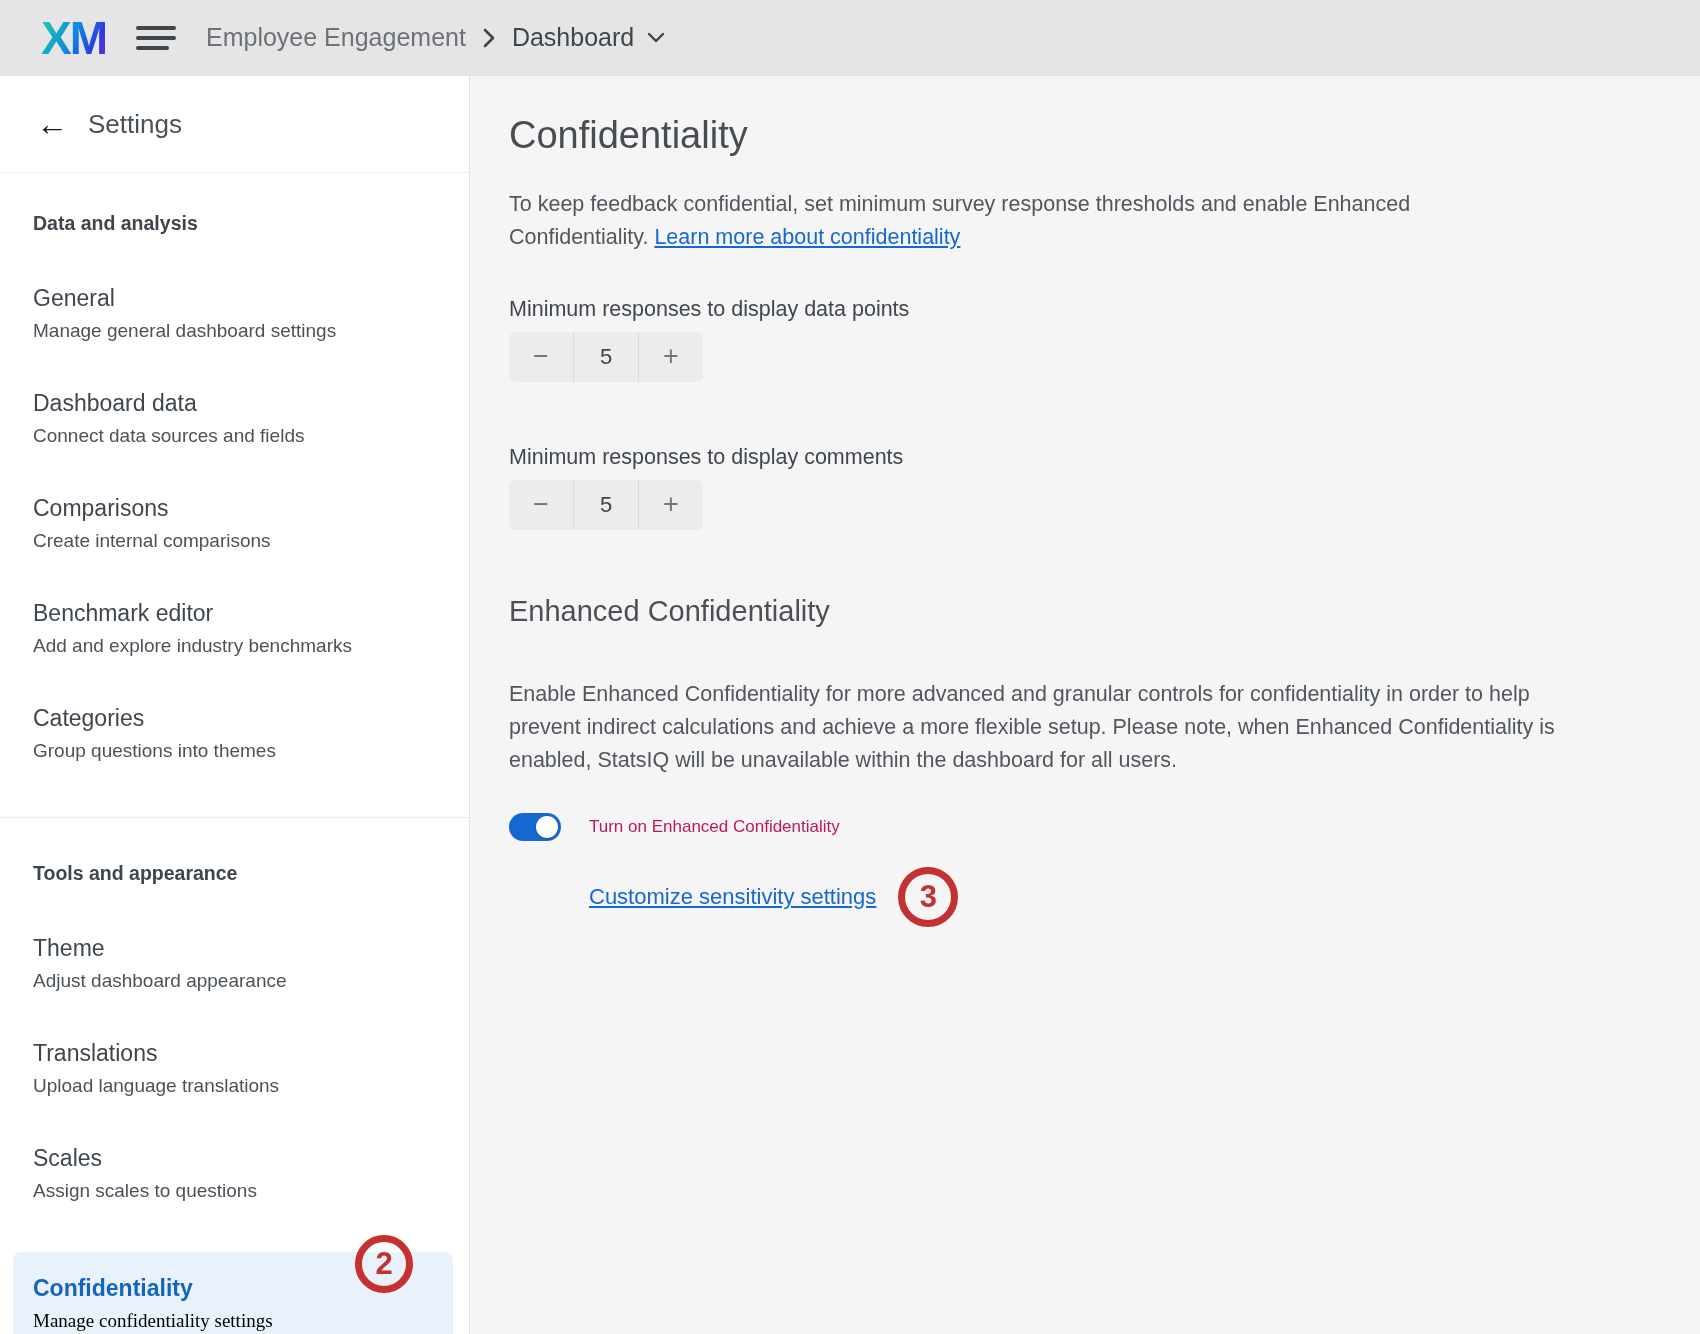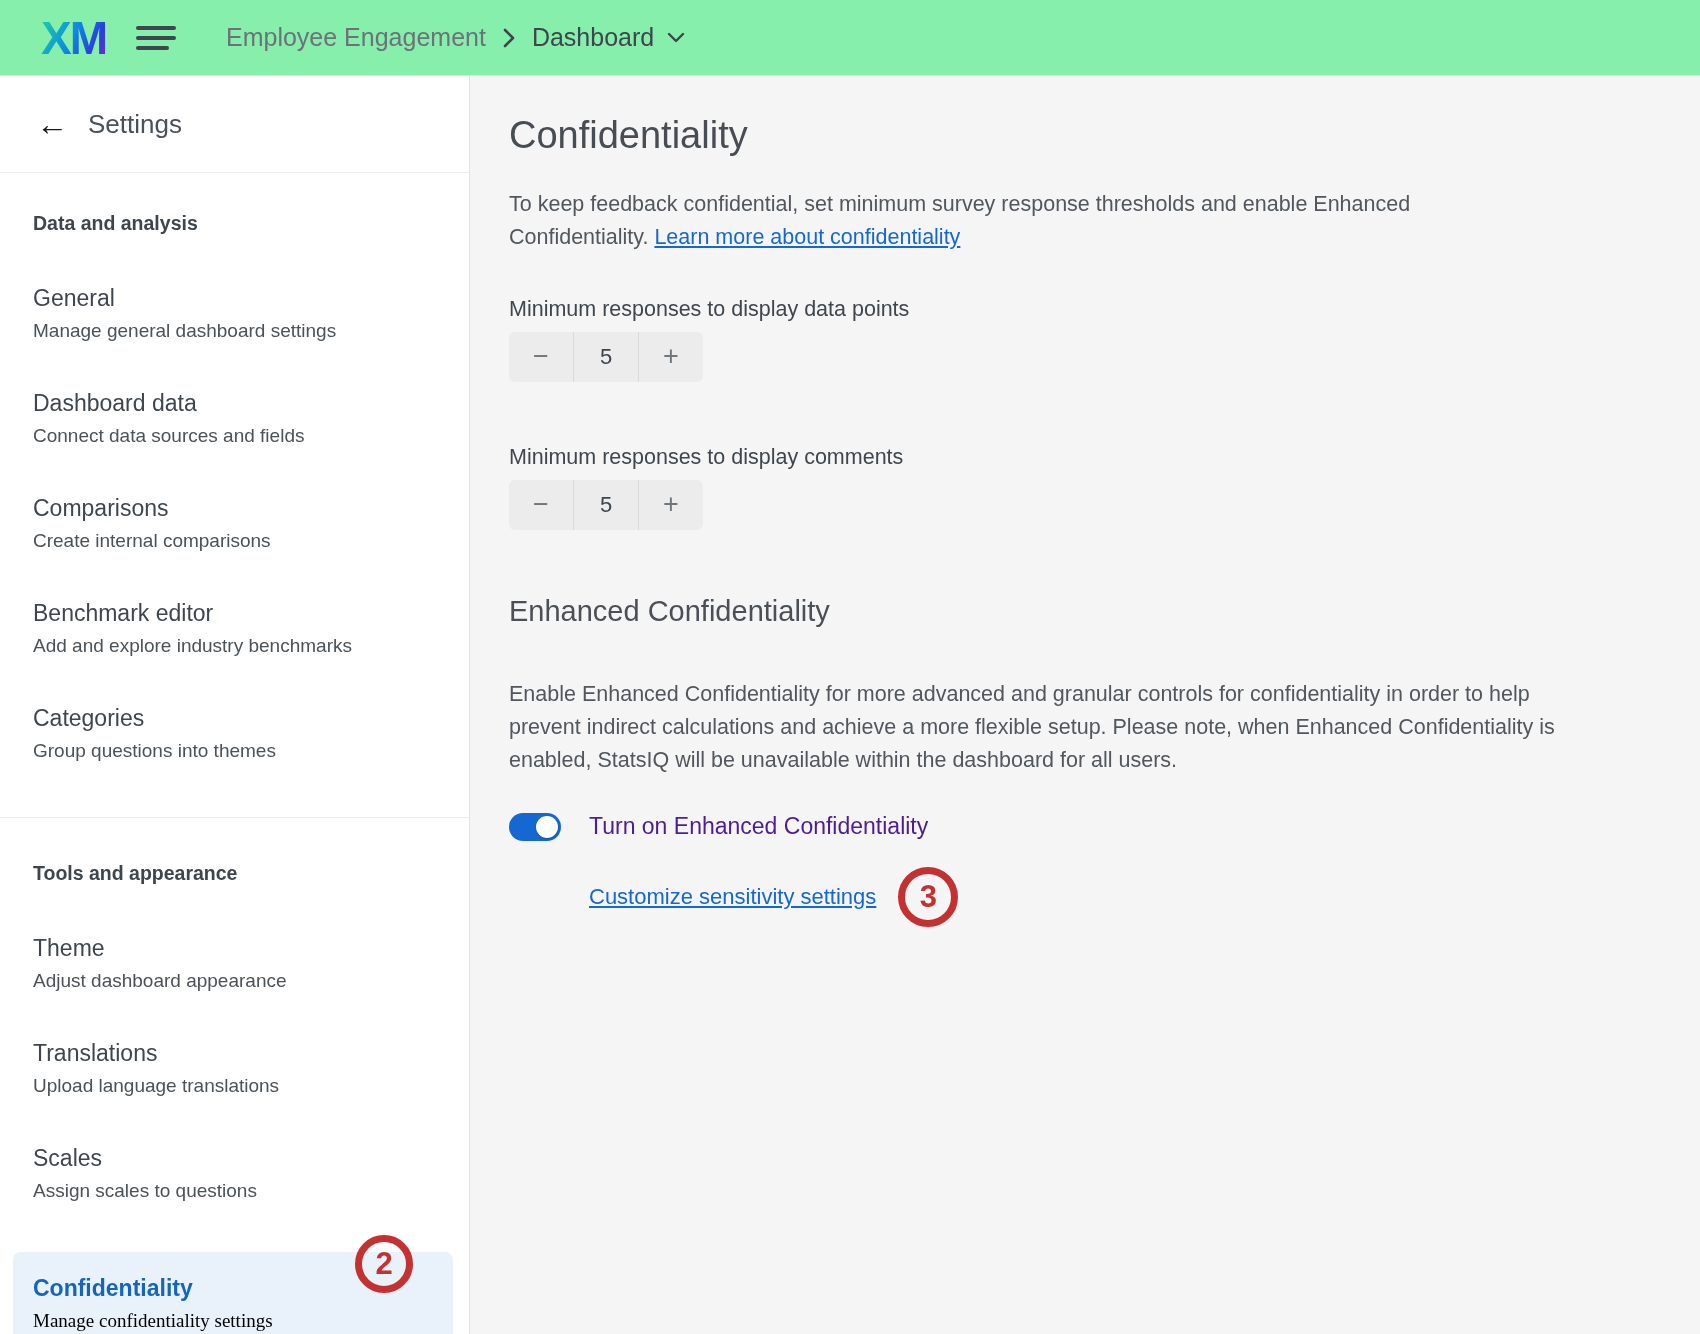--- a/index.html
+++ b/index.html
@@ -1,30 +1,30 @@
 <!DOCTYPE html>
 <html><head>
 <meta charset="utf-8">
 <style>
   * { margin:0; padding:0; box-sizing:border-box; }
   html,body { width:1700px; height:1334px; overflow:hidden; background:#fff;
     font-family:"Liberation Sans", sans-serif; }
   .app { width:1700px; height:1334px; display:flex; flex-direction:column; }
 
   
-  .top-header { height:76px; flex:0 0 76px; background:#86efac; border-bottom:1px solid #e2e3e5;
+  .top-header { height:76px; flex:0 0 76px; background:#e5e5e5; border-bottom:1px solid #e2e3e5;
     display:flex; align-items:center; padding-left:41px; }
   .xm-logo { font-size:46px; font-weight:800; letter-spacing:-2px; line-height:1;
     background:linear-gradient(118deg,#1ed3a5 0%,#0d8ae0 48%,#2a3de0 78%,#6f2bd9 100%);
     -webkit-background-clip:text; background-clip:text; color:transparent; margin-right:30px; }
   .hamburger { width:41px; margin-right:29px; display:flex; flex-direction:column; gap:6px; cursor:pointer; }
   .hamburger .bar { height:4px; border-radius:2px; background:#3f464c; }
   .hamburger .bar.b1 { width:40px; } .hamburger .bar.b2 { width:40px; } .hamburger .bar.b3 { width:33px; }
   .breadcrumb { display:flex; align-items:center; font-size:25px; }
-  .crumb-project { color:#6d7278;margin-left:20px; }
+  .crumb-project { color:#6d7278; }
   .crumb-sep { margin:0 16px; display:flex; align-items:center; }
   .crumb-page { color:#3e454c; }
   .crumb-caret { margin-left:12px; display:flex; align-items:center; }
 
   
   .body-row { flex:1; display:flex; min-height:0; }
 
   
   .sidebar { width:470px; flex:0 0 470px; background:#fff; border-right:1px solid #e2e3e5;
     position:relative; }
@@ -56,21 +56,21 @@
   .stepper .btn { width:64px; font-size:27px; color:#70767c; cursor:pointer; }
   .stepper .val { width:66px; font-size:22px; color:#3e454c;
     border-left:1px solid #d9dadc; border-right:1px solid #d9dadc; }
   .section-title { margin-top:64px; font-size:29px; font-weight:500; color:#4a5056; line-height:34px; }
   .section-desc { margin-top:50px; font-size:21.5px; line-height:33px; color:#51575d; }
   .toggle-row { margin-top:36px; display:flex; align-items:center; }
   .toggle { width:52px; height:28px; border-radius:14px; background:#1568d2; position:relative;
     cursor:pointer; flex:0 0 52px; }
   .toggle .knob { position:absolute; top:3px; left:27px; width:22px; height:22px; border-radius:50%;
     background:#fff; box-shadow:0 1px 2px rgba(0,0,0,.25); }
-  .toggle-label { margin-left:28px; font-size:23px; color:#4c1d95; }
+  .toggle-label { margin-left:28px; font-size:17px; color:#be185d; }
   .link-row { margin-top:26px; padding-left:80px; display:flex; align-items:center; }
   .link-row a { font-size:22px; }
 
   
   .anno-circle { width:60px; height:60px; border:7px solid #c43131; border-radius:50%;
     display:flex; align-items:center; justify-content:center;
     color:#c43131; font-size:31px; font-weight:600; background:transparent; }
   .anno-2 { position:absolute; left:355px; top:1159px; width:58px; height:58px; }
   .anno-3 { margin-left:22px; }
 </style>

